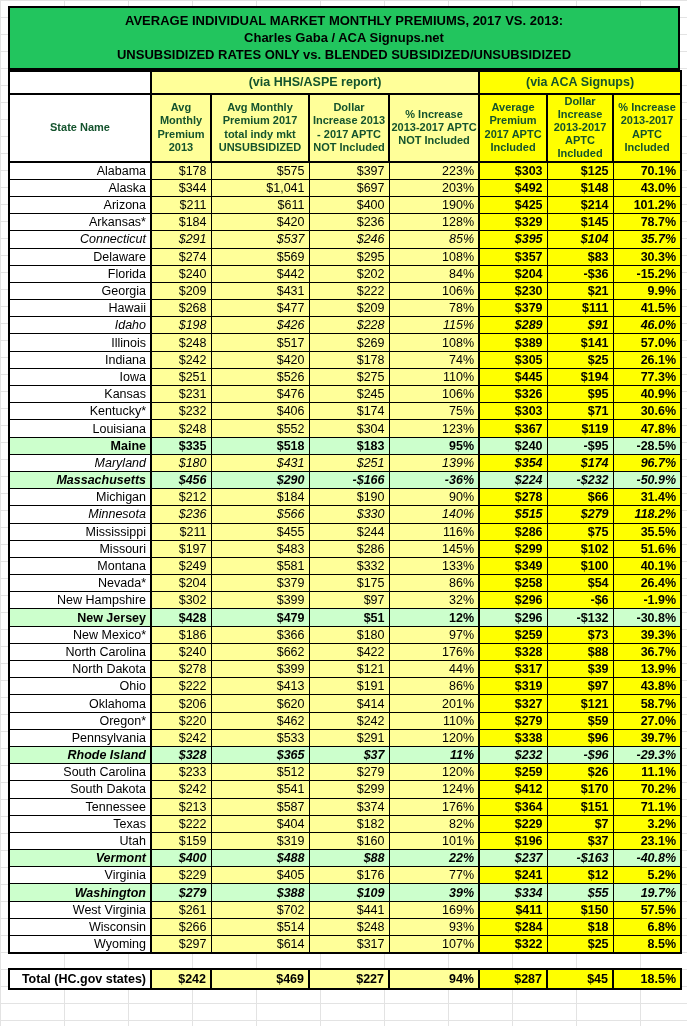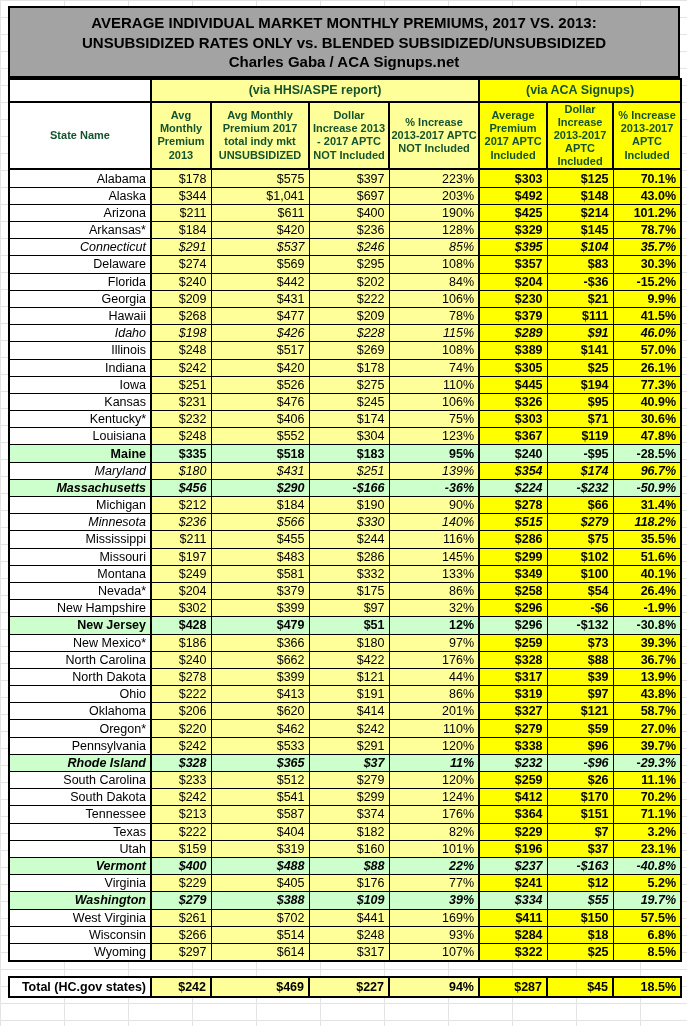--- a/index.html
+++ b/index.html
@@ -8,22 +8,22 @@
     font-family:"Liberation Sans","DejaVu Sans",sans-serif;
     background-color:#ffffff;
     background-image:
       linear-gradient(#e3e3e3 1px, transparent 1px),
       linear-gradient(90deg,#e3e3e3 1px, transparent 1px);
     background-size:64px 17px;
     position:relative;
   }
   .sheet{position:absolute;left:8px;top:6px;width:672px;}
   .title-box{
-    border:2px solid #000;background:#a3a3a3;text-align:center;
-    font-weight:700;font-size:15px;line-height:1.3;padding:5px 2px 4px;
+    border:2px solid #000;background:#22c55e;text-align:center;
+    font-weight:700;font-size:13px;line-height:1.3;padding:5px 2px 4px;
   }
   table{border-collapse:collapse;table-layout:fixed;width:672px;background:transparent;}
   #main-table{border:2px solid #000;}
   #total-table{border:2px solid #000;margin-top:0;}
   th,td{overflow:hidden;}
   thead th{
     border:2px solid #000;font-weight:700;color:#14532d;background:#fff;
     text-align:center;vertical-align:middle;
   }
   tr.group-row th{height:19px;font-size:12.5px;}
@@ -48,22 +48,22 @@
   td.total-label{text-align:left;padding-left:3px;}
   .gap-spacer{height:14px;}
 </style>
 </head>
 <body>
 
 <div class="sheet">
 
   <div class="title-box">
     <div>AVERAGE INDIVIDUAL MARKET MONTHLY PREMIUMS, 2017 VS. 2013:</div>
+    <div>Charles Gaba / ACA Signups.net</div>
     <div>UNSUBSIDIZED RATES ONLY vs. BLENDED SUBSIDIZED/UNSUBSIDIZED</div>
-    <div>Charles Gaba / ACA Signups.net</div>
   </div>
 
   <table id="main-table">
     <colgroup>
       <col style="width:142px">
         <col style="width:60px">
         <col style="width:98px">
         <col style="width:80px">
       <col style="width:90px">
         <col style="width:68px">

